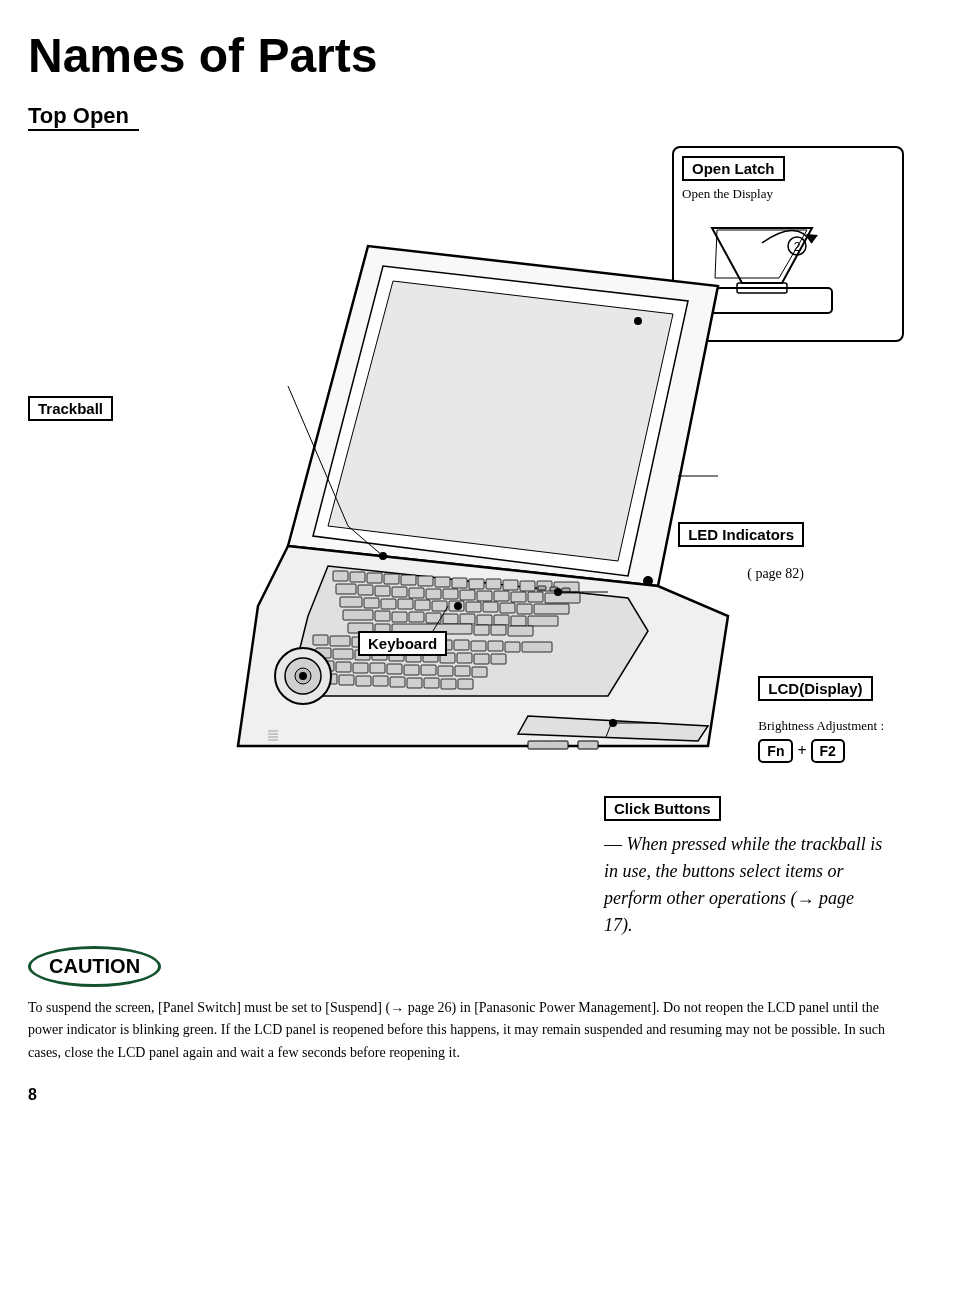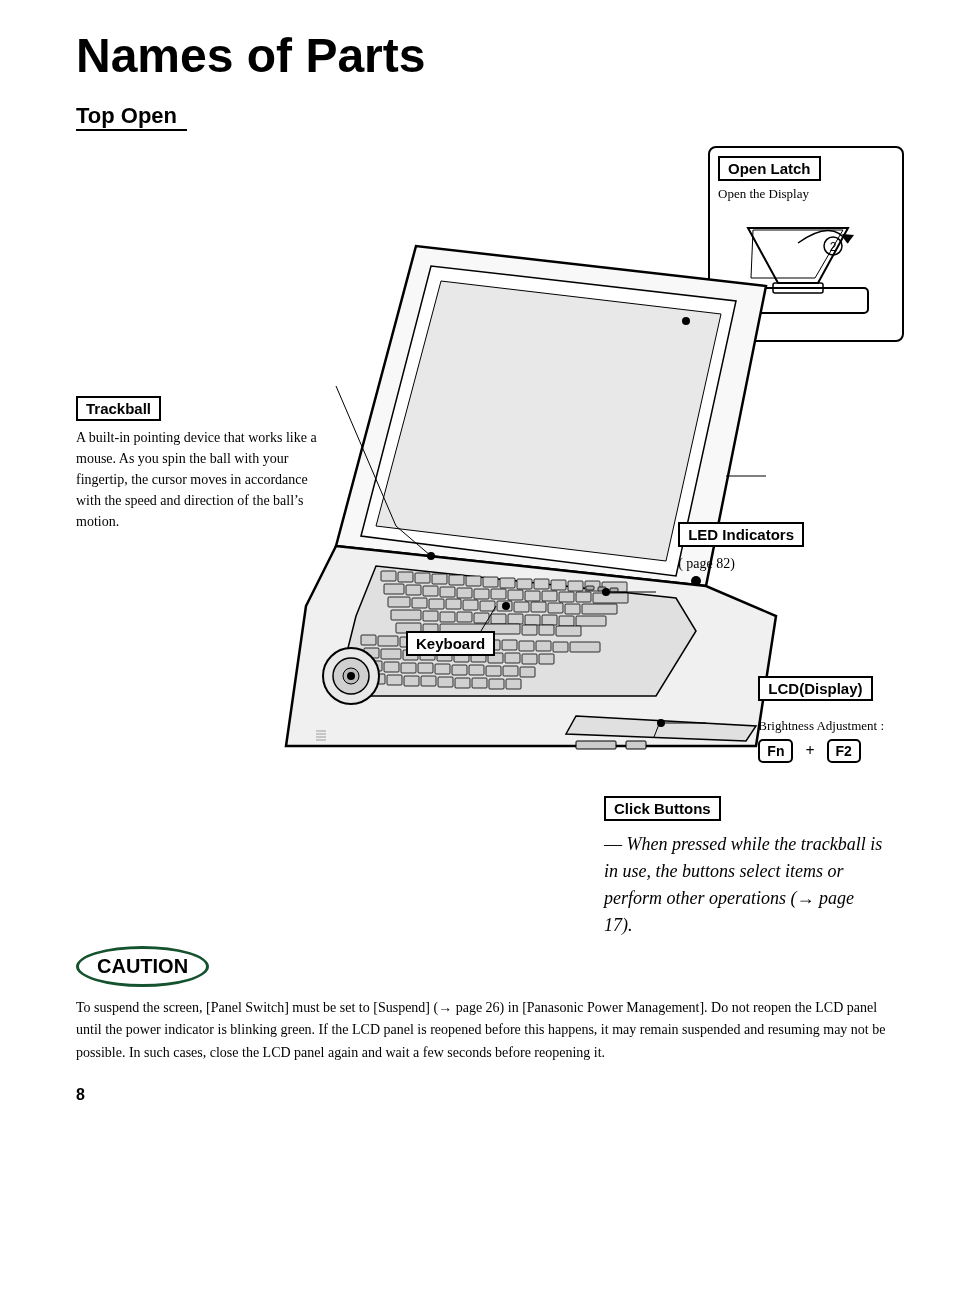--- a/index.html
+++ b/index.html
@@ -5,21 +5,21 @@
     * { margin: 0; padding: 0; box-sizing: border-box; }
     body {
       background: #fff;
       font-family: 'Times New Roman', Times, serif;
       width: 954px;
       min-height: 1315px;
       position: relative;
       overflow-x: hidden;
     }
     .page-container {
-      padding: 30px 50px 30px 76px;
+      padding: 30px 50px 30px 28px;
       position: relative;
     }
     .page-title {
       font-size: 48px;
       font-weight: 900;
       font-family: Arial, Helvetica, sans-serif;
       margin-bottom: 20px;
       line-height: 1.1;
     }
     .section-title {
@@ -97,21 +97,21 @@
   
 
   <h1 class="page-title">Names of Parts</h1>
 
   <h2 class="section-title">Top Open</h2>
 
   
   <div style="position:relative; width:100%; min-height:780px;">
 
 
-    <div style="position:absolute; right:0; top:0; width:196px; border:2px solid #000; border-radius:8px; padding:8px;">
+    <div style="position:absolute; right:0; top:0; width:232px; border:2px solid #000; border-radius:8px; padding:8px;">
       <div class="label-box" style="margin-bottom:5px;">Open Latch</div>
       <div style="font-size:13px; margin-bottom:6px;">Open the Display</div>
       
       <svg width="160" height="120" viewBox="0 0 160 120">
 
         <rect x="10" y="80" width="140" height="25" rx="4" fill="none" stroke="#000" stroke-width="2"></rect>
 
         <rect x="55" y="75" width="50" height="10" rx="2" fill="none" stroke="#000" stroke-width="1.5"></rect>
 
         <path d="M 60 75 L 30 20 L 130 20 L 100 75 Z" fill="none" stroke="#000" stroke-width="2"></path>
@@ -123,21 +123,20 @@
         <circle cx="25" cy="88" r="9" fill="none" stroke="#000" stroke-width="1.5"></circle>
         <text x="25" y="93" text-anchor="middle" font-size="12" font-family="Arial">1</text>
 
         <circle cx="115" cy="38" r="9" fill="none" stroke="#000" stroke-width="1.5"></circle>
         <text x="115" y="43" text-anchor="middle" font-size="12" font-family="Arial">2</text>
       </svg>
     </div>
 
     <div style="position:absolute; left:0; top:250px; width:255px;">
       <div class="label-box">Trackball</div>
-      <div class="part-description">A built-in pointing device that works like a mouse. As you spin the ball with your fingertip, the cursor moves in accordance with the speed and direction of the ball’s motion.</div>
     </div>
 
     <div style="position:absolute; left:200px; top:40px; width:530px; height:620px;">
       <svg width="530" height="640" viewBox="0 0 530 640" xmlns="http://www.w3.org/2000/svg">
 
         <path d="M 60 360 L 140 60 L 490 100 L 430 400 Z" fill="#f8f8f8" stroke="#000" stroke-width="2.5"></path>
 
         <path d="M 85 350 L 155 80 L 460 115 L 400 390 Z" fill="#fff" stroke="#000" stroke-width="1.5"></path>
 
         <path d="M 100 340 L 165 95 L 445 128 L 390 375 Z" fill="#e8e8e8" stroke="#000" stroke-width="1"></path>
@@ -308,27 +307,27 @@
         <line x1="385" y1="537" x2="430" y2="537" stroke="#000" stroke-width="1"></line>
       </svg>
     </div>
 
     <div style="position:absolute; left:330px; top:485px;">
       <div class="label-box">Keyboard</div>
     </div>
 
     <div style="position:absolute; right:100px; top:376px;">
       <div class="label-box">LED Indicators</div>
-      <div style="font-size:14px; margin-top:3px;">( page 82)</div>
+      <div style="font-size:14px; margin-top:13px;text-align:right;">( page 82)</div>
     </div>
 
     <div style="position:absolute; right:20px; top:530px; text-align:left;">
       <div class="label-box">LCD(Display)</div>
       <div style="font-size:13px; margin-top:11px; margin-bottom:5px;">Brightness Adjustment :</div>
-      <div style="display:flex; align-items:center; gap:12px;">
+      <div style="display:flex; align-items:center; gap:4px;">
         <span class="key-badge">Fn</span>
         <span style="font-size:16px; font-weight:bold;">+</span>
         <span class="key-badge">F2</span>
       </div>
     </div>
 
     <div style="position:absolute; right:20px; top:650px; width:280px;">
       <div class="label-box">Click Buttons</div>
       <div style="font-size:18px; line-height:1.5; margin-top:4px;">
         — <span class="italic-text">When pressed while the trackball is in use, the buttons select items or perform other operations (→ page 17).</span>

